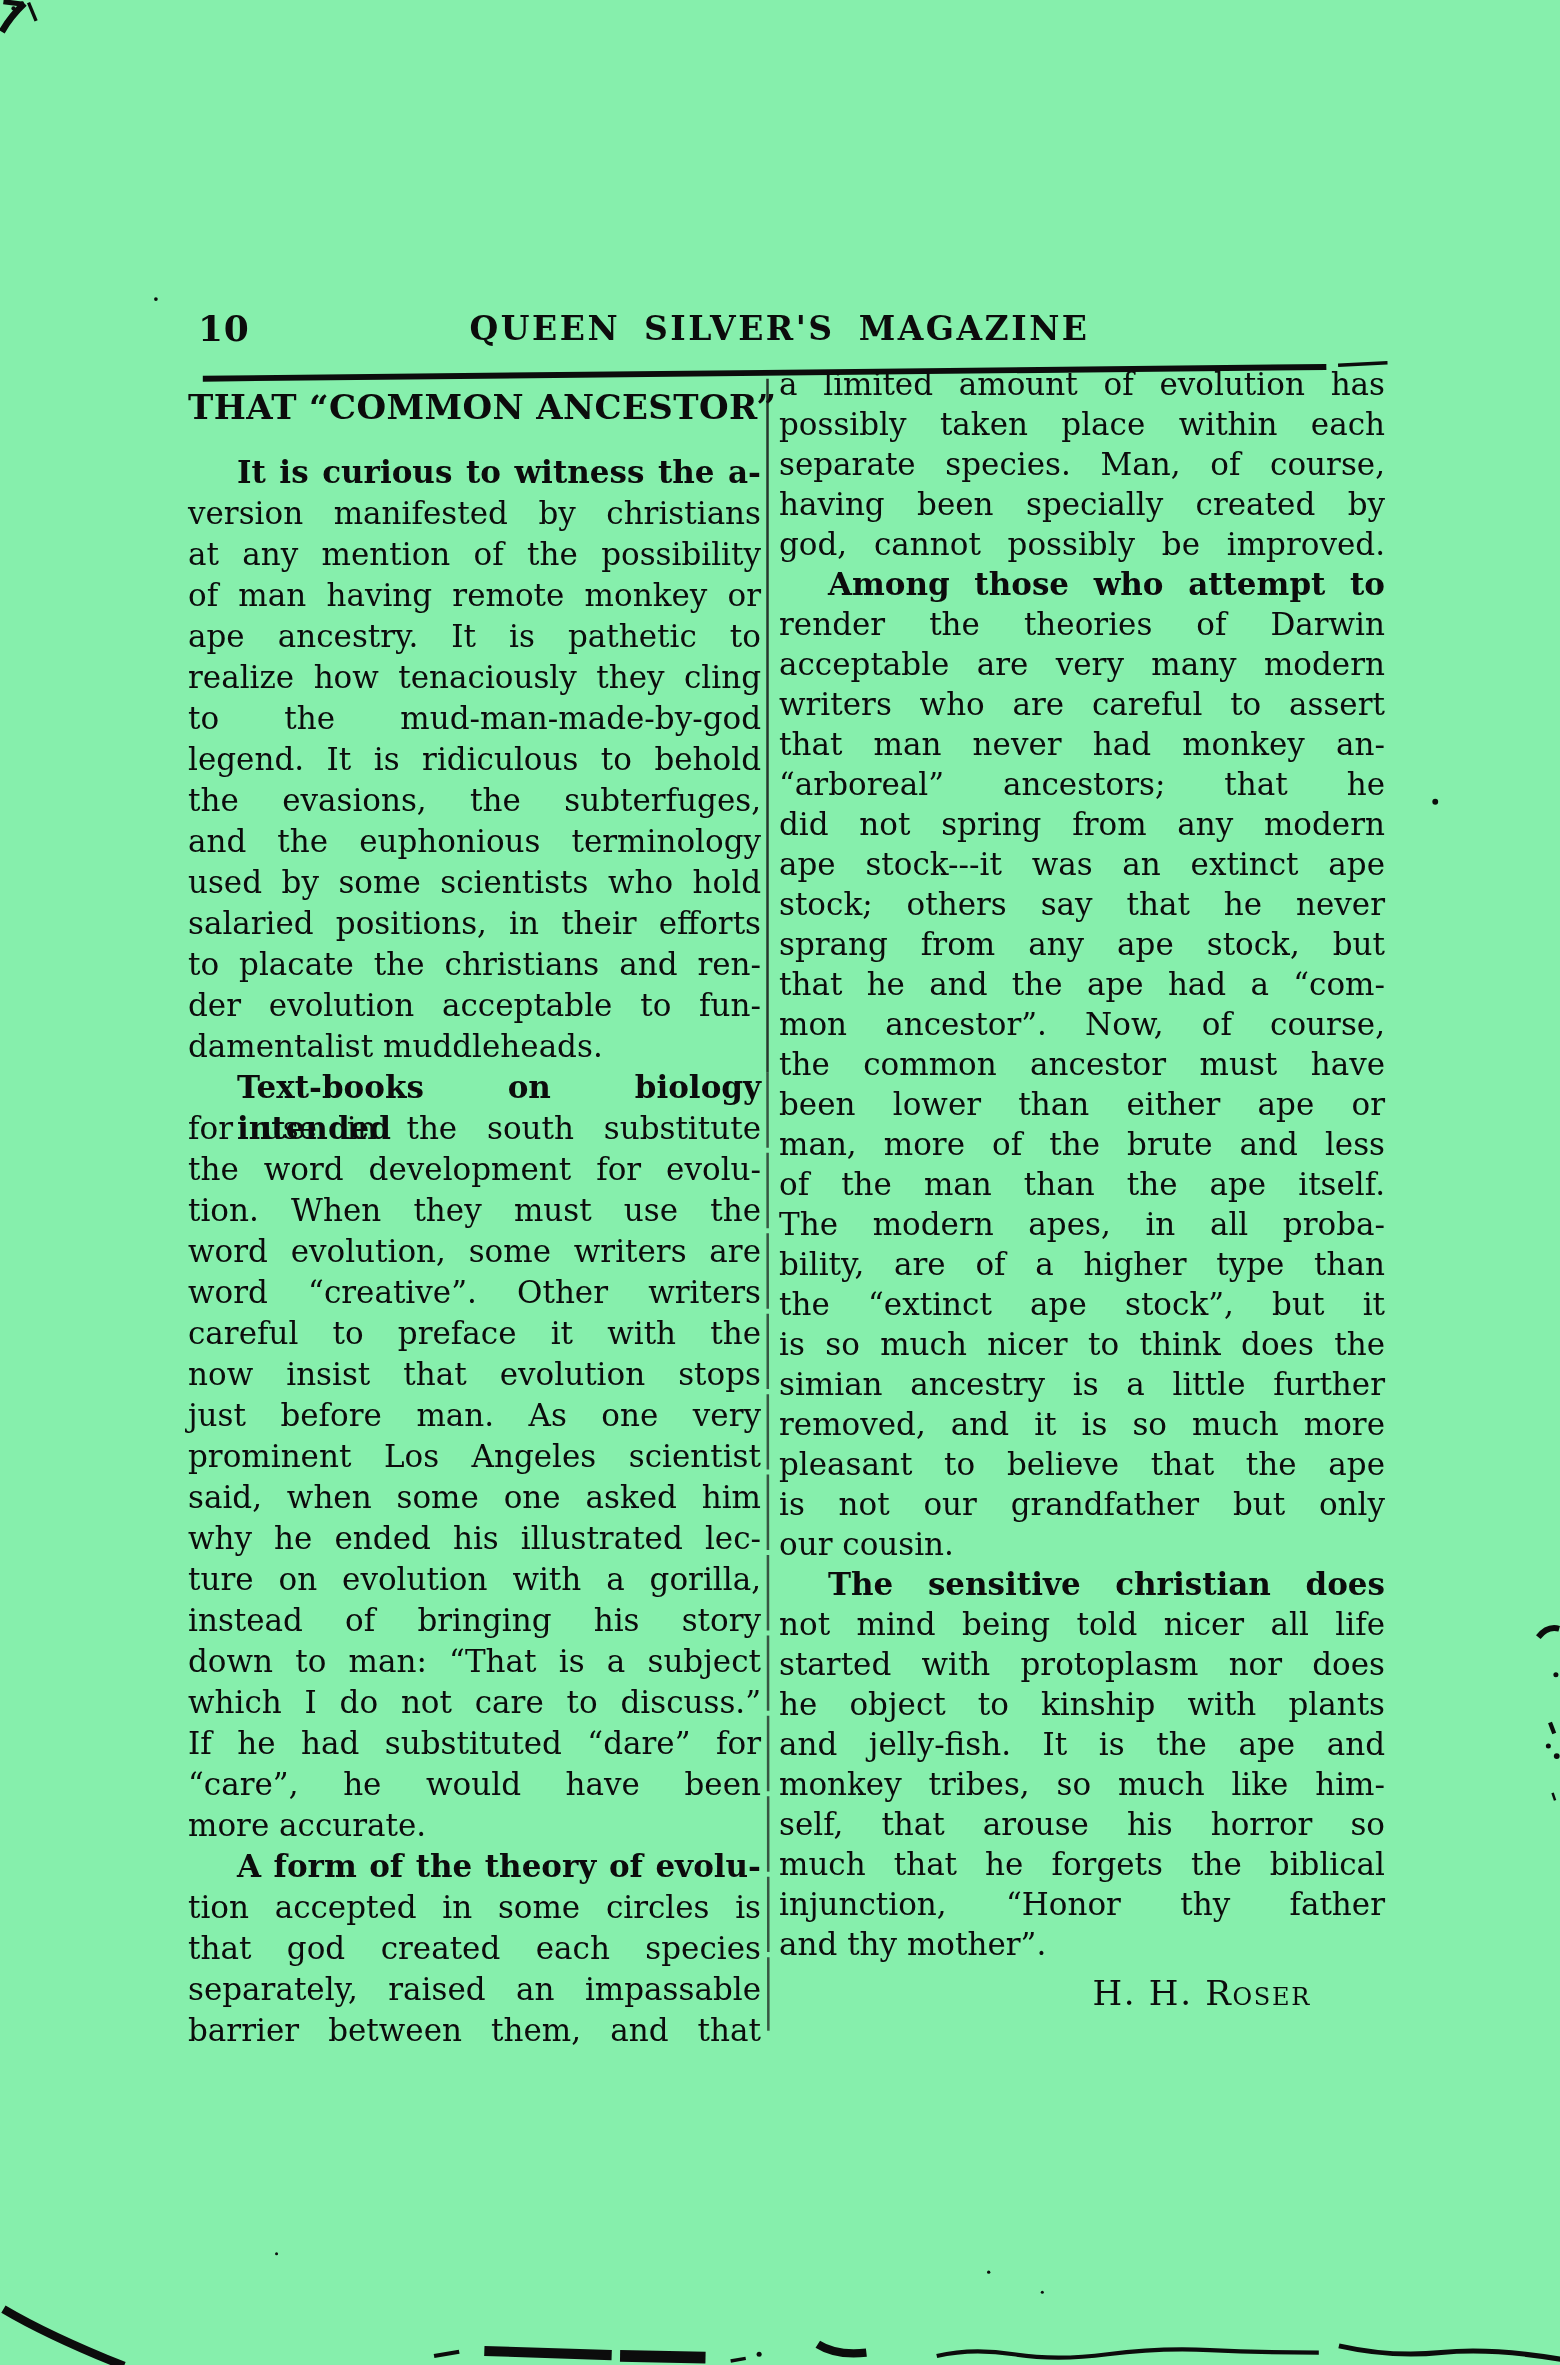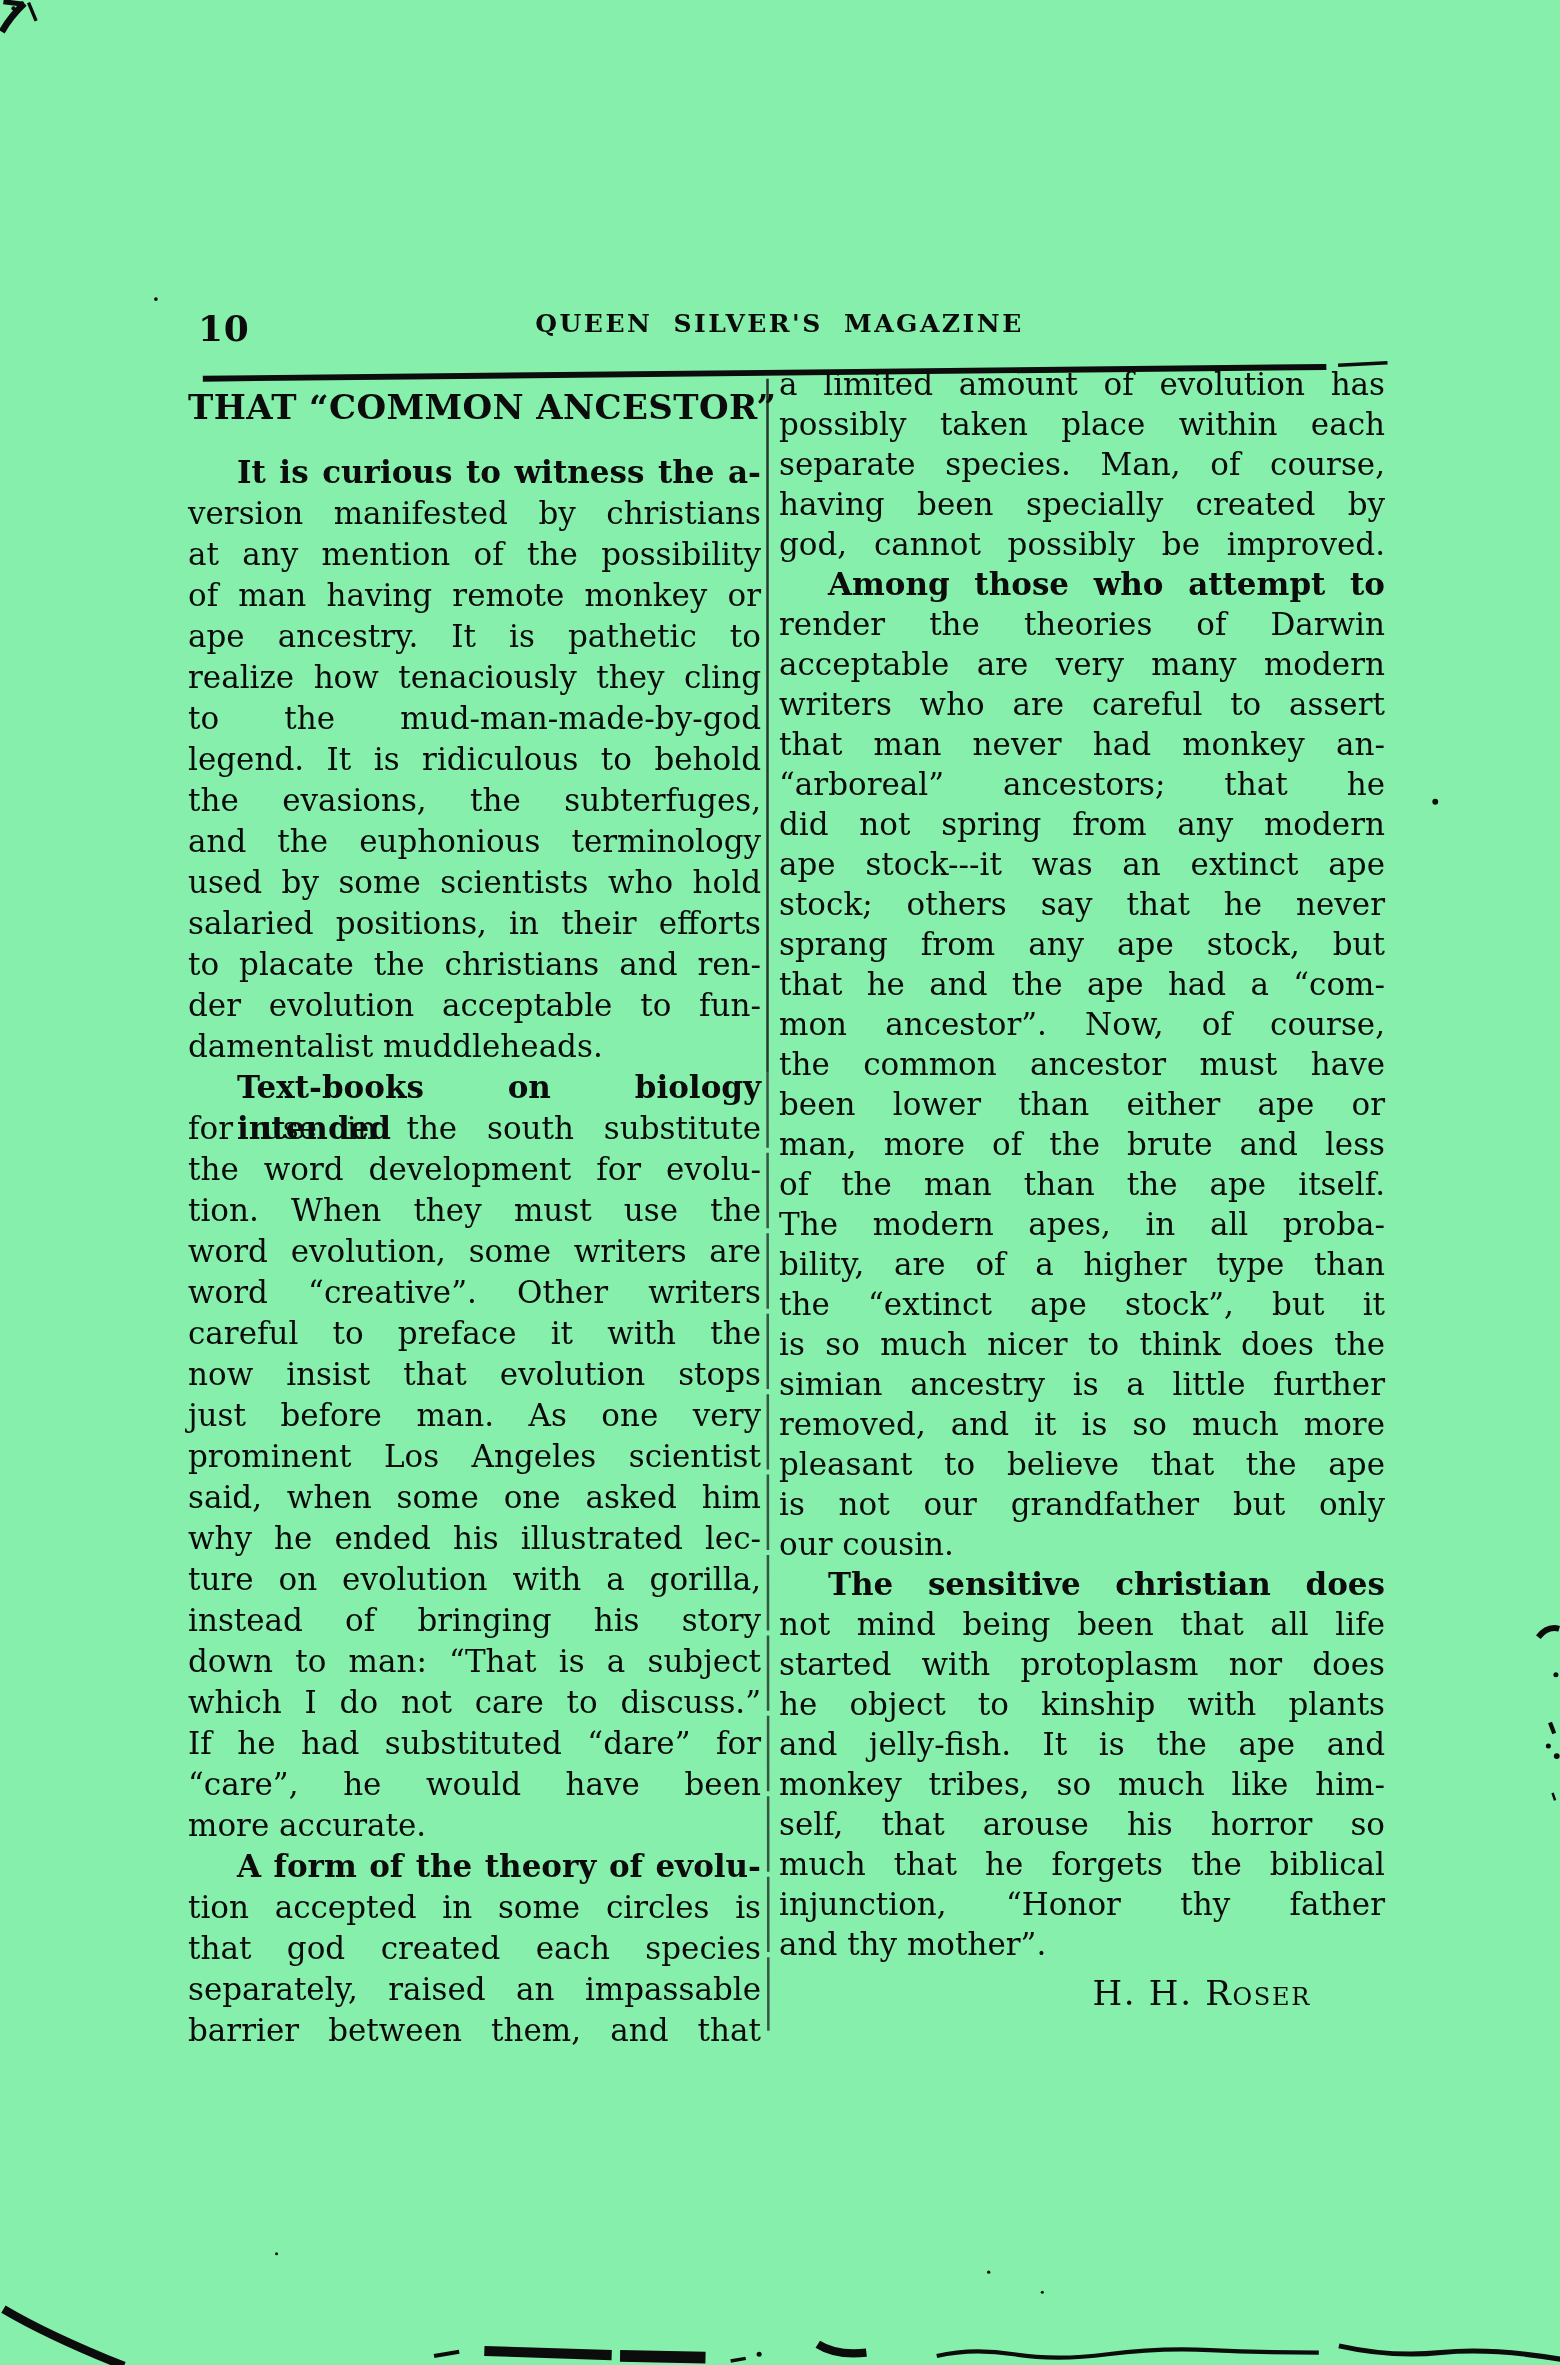--- a/index.html
+++ b/index.html
@@ -31,21 +31,21 @@
     font-size: 36px;
     font-weight: bold;
     letter-spacing: 0.8px;
   }
   .magazine-title {
     position: absolute;
     left: 151px;
     width: 1257px;
     top: 1.7px;
     text-align: center;
-    font-size: 25px;
+    font-size: 33px;
     font-weight: bold;
     letter-spacing: 2.5px;
     word-spacing: 10px;
     white-space: nowrap;
   }
   
   .column {
     position: absolute;
     top: 385px;
     font-size: 31px;
@@ -183,21 +183,21 @@
         <div class="line">The modern apes, in all proba-</div>
         <div class="line">bility, are of a higher type than</div>
         <div class="line">the “extinct ape stock”, but it</div>
         <div class="line">is so much nicer to think does the</div>
         <div class="line">simian ancestry is a little further</div>
         <div class="line">removed, and it is so much more</div>
         <div class="line">pleasant to believe that the ape</div>
         <div class="line">is not our grandfather but only</div>
         <div class="line last">our cousin.</div>
         <div class="line indent">The sensitive christian does</div>
-        <div class="line">not mind being been that all life</div>
+        <div class="line">not mind being told nicer all life</div>
         <div class="line">started with protoplasm nor does</div>
         <div class="line">he object to kinship with plants</div>
         <div class="line">and jelly-fish.  It is the ape and</div>
         <div class="line">monkey tribes, so much like him-</div>
         <div class="line">self, that arouse his horror so</div>
         <div class="line">much that he forgets the biblical</div>
         <div class="line">injunction, “Honor thy father</div>
         <div class="line last">and thy mother”.</div>
       </div>
     <div class="signature">H. H. Roser</div>

